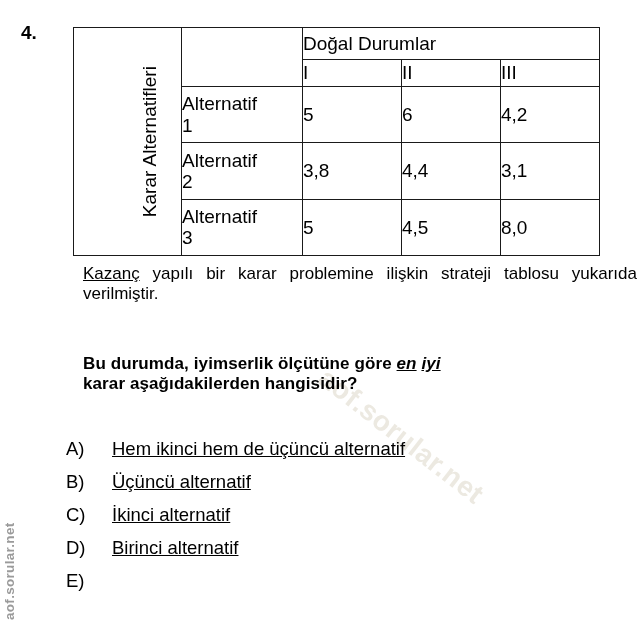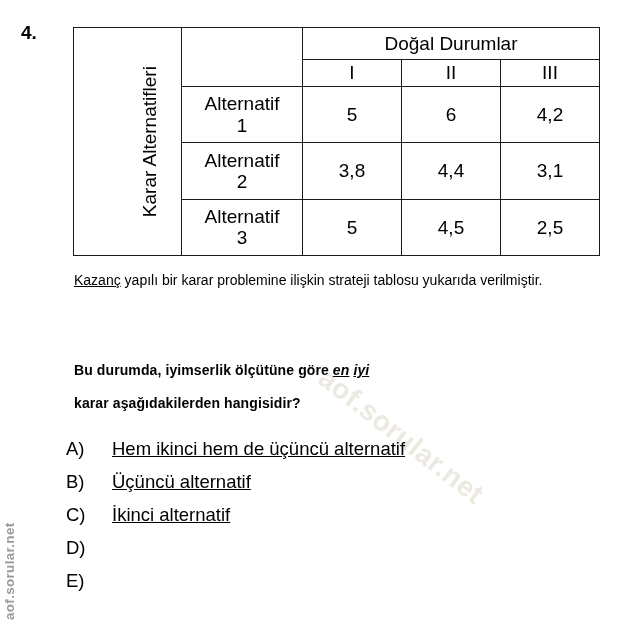--- a/index.html
+++ b/index.html
@@ -67,21 +67,21 @@
   }
   table.strategy {
     border-collapse: collapse;
     width: 527px;
     height: 229px;
     table-layout: fixed;
     background: #ffffff;
   }
   table.strategy td {
     border: 1.6px solid #1a1a1a;
-    text-align: center;
+    text-align: left;
     vertical-align: middle;
     font-size: 19px;
     padding: 0;
     line-height: 1.12;
   }
   td.rowlabel-cell {
     width: 107px;
     border-right: 1.6px solid #1a1a1a;
     position: relative;
     padding: 0;
@@ -96,24 +96,24 @@
   td.state-col { width: 100px; }
   td.blank-cell { border-bottom: none; border-top: none; }
   td.head-span { font-size: 20px; height: 31px; }
   td.head-roman { font-size: 19px; height: 26px; }
   td.alt-name { font-size: 19px; }
   td.datacell { font-size: 19px; }
 
   
   .para {
     position: absolute;
-    left: 74px;
+    left: 83px;
     width: 554px;
-    font-size: 14px;
-    line-height: 33px;
+    font-size: 17px;
+    line-height: 20px;
     z-index: 2;
   }
   #para-intro { top: 264px; text-align: justify; }
   #para-intro .u { text-decoration: underline; }
   #para-question {
     top: 354px;
     font-weight: bold;
     text-align: justify;
     letter-spacing: 0.1px;
   }
@@ -185,21 +185,21 @@
         <td class="state-col datacell">3,1</td>
       </tr>
 
       <tr>
         <td class="alt-col alt-name">
           <span>Alternatif</span><br>
           <span>3</span>
         </td>
         <td class="state-col datacell">5</td>
         <td class="state-col datacell">4,5</td>
-        <td class="state-col datacell">2,5</td>
+        <td class="state-col datacell">8,0</td>
       </tr>
     </tbody>
   </table>
 </div>
 
 <div class="para" id="para-intro"><span class="u">Kazanç</span><span> yapılı bir karar problemine ilişkin strateji tablosu yukarıda verilmiştir.</span></div>
 
 <div class="para" id="para-question"><span>Bu durumda, iyimserlik ölçütüne göre </span><span class="u">en</span><span> </span><span class="u">iyi</span><br><span class="lastline">karar aşağıdakilerden hangisidir?</span></div>
 
 <div id="options">
@@ -210,17 +210,18 @@
   <div class="opt-row">
     <span class="opt-letter">B)</span>
     <span class="opt-text">Üçüncü alternatif</span>
   </div>
   <div class="opt-row">
     <span class="opt-letter">C)</span>
     <span class="opt-text">İkinci alternatif</span>
   </div>
   <div class="opt-row">
     <span class="opt-letter">D)</span>
+    <span class="opt-text">Birinci alternatif</span>
   </div>
   <div class="opt-row">
     <span class="opt-letter">E)</span>
   </div>
 </div>
 
 </body></html>

